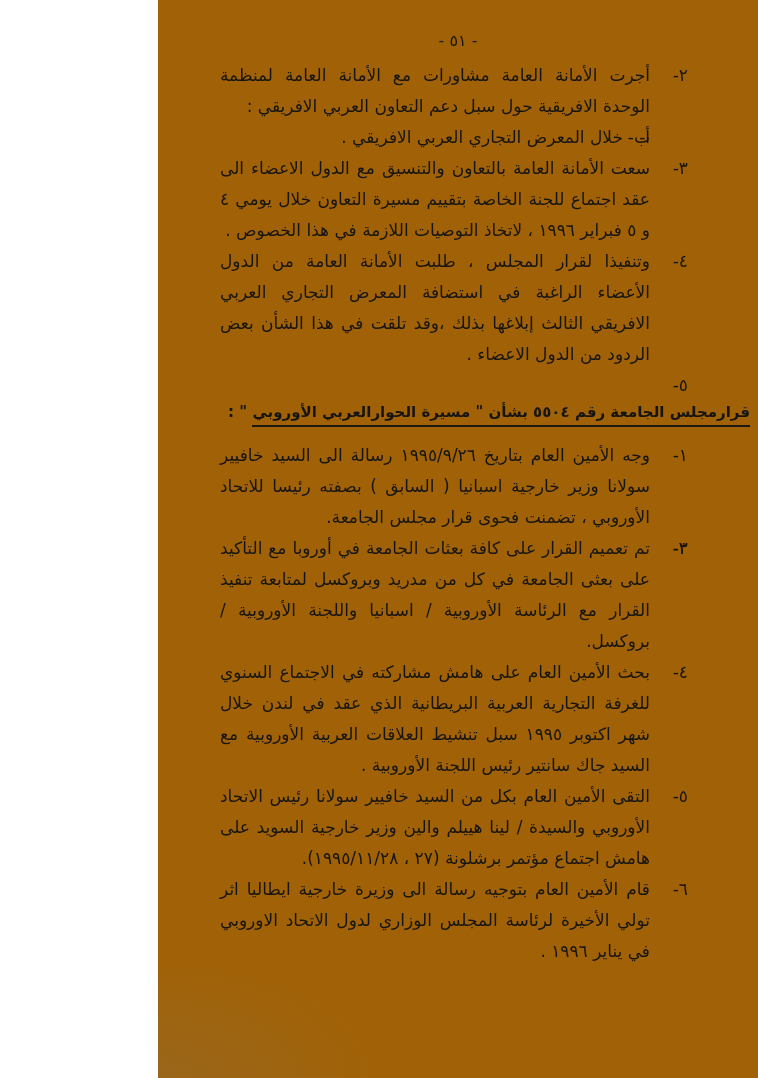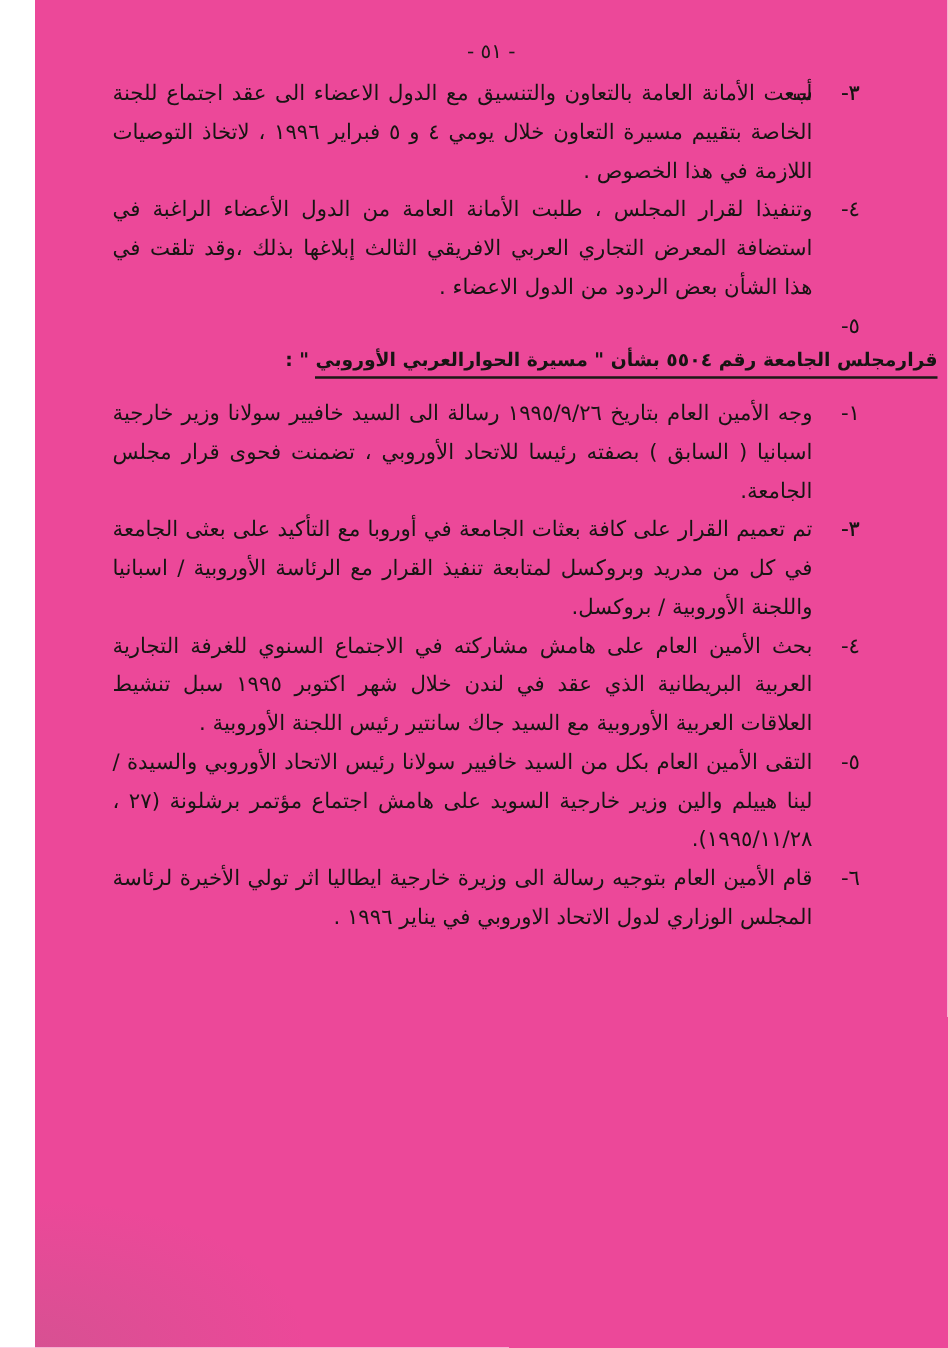--- a/index.html
+++ b/index.html
@@ -1,19 +1,19 @@
 <!DOCTYPE html>
 <html lang="ar" dir="rtl"><head>
 <meta charset="utf-8">
 <style>
   html,body{margin:0;padding:0;background:#ffffff;}
   .page{
     position:relative;
-    width:730px;height:1078px;
-    background:#ec4899;
+    width:600px;height:1078px;
+    background:#a16207;
     font-family:"DejaVu Sans",sans-serif;
     color:#171513;
     overflow:hidden;
     direction:rtl;
   }
   
   .page::after{
     content:"";
     position:absolute;left:0;bottom:0;width:220px;height:120px;
     background:radial-gradient(ellipse at 0% 100%, rgba(120,120,115,0.18), rgba(120,120,115,0) 70%);
@@ -72,26 +72,28 @@
 <div class="page">
 
   <div class="page-num">- ٥١ -</div>
 
   <div class="content">
 
     <div class="olist">
 
       <div class="item">
         <span class="marker">٢-</span>
+        <span>أجرت الأمانة العامة مشاورات مع الأمانة العامة لمنظمة الوحدة الافريقية حول سبل دعم التعاون العربي الافريقي :</span>
         <div class="sublist">
           <div class="subitem">
             <span class="marker">أ-</span>
           </div>
           <div class="subitem">
             <span class="marker">ب-</span>
+            <span>خلال المعرض التجاري العربي الافريقي .</span>
           </div>
         </div>
       </div>
 
       <div class="item">
         <span class="marker">٣-</span>
         <span>سعت الأمانة العامة بالتعاون والتنسيق مع الدول الاعضاء الى عقد اجتماع للجنة الخاصة بتقييم مسيرة التعاون خلال يومي ٤ و ٥ فبراير ١٩٩٦ ، لاتخاذ التوصيات اللازمة في هذا الخصوص .</span>
       </div>
 
       <div class="item">

